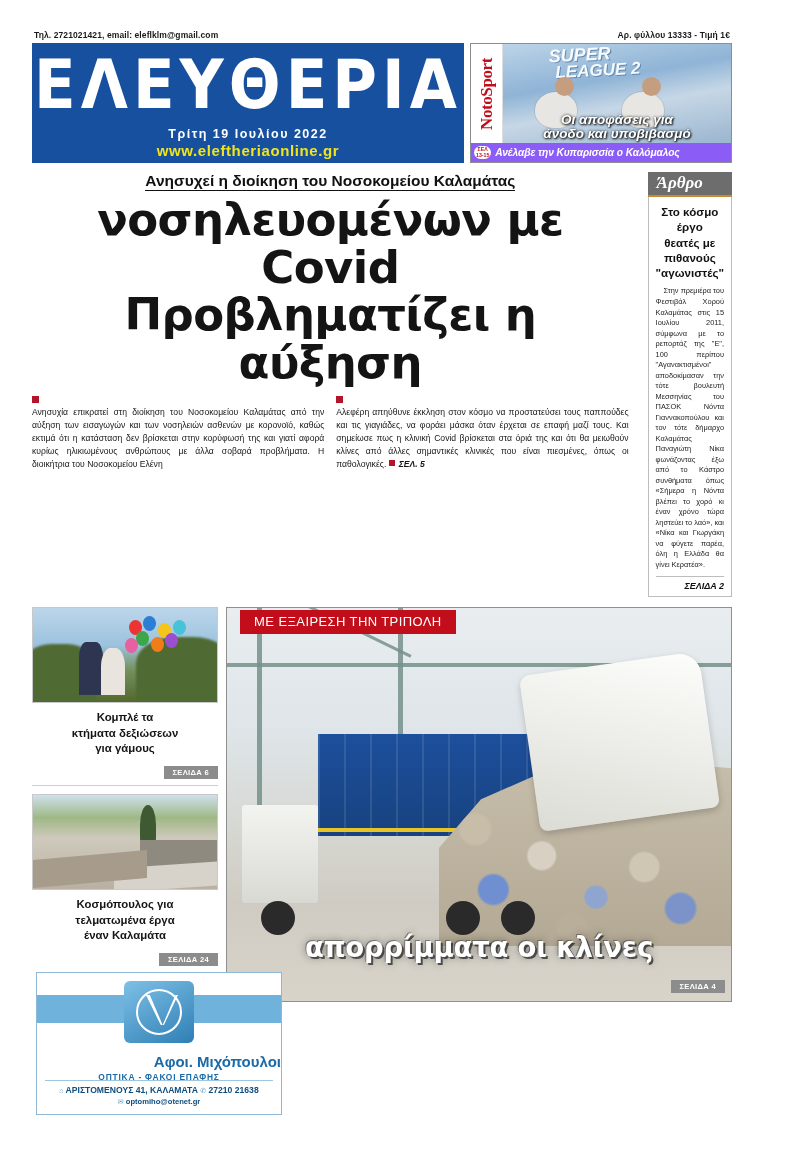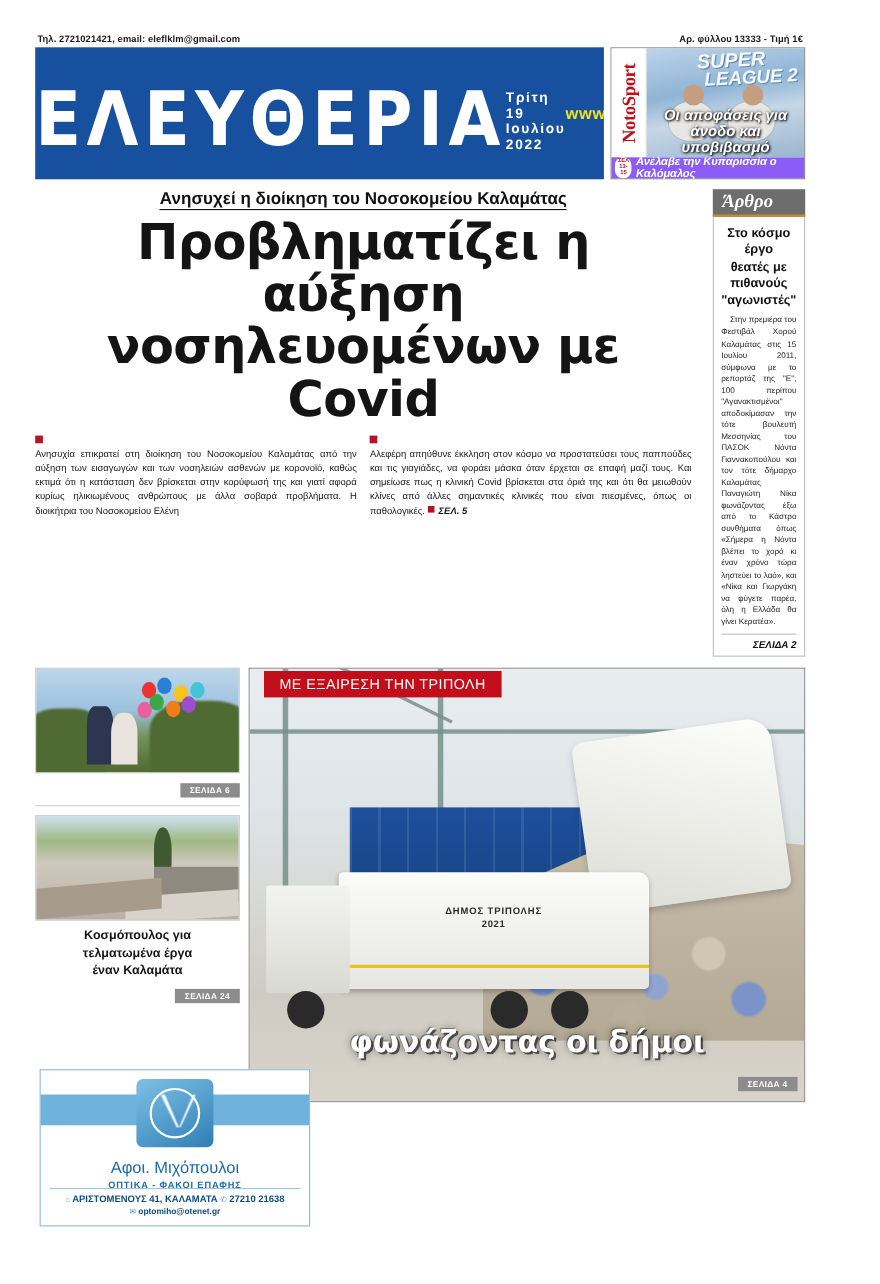--- a/index.html
+++ b/index.html
@@ -14,21 +14,21 @@
 
   
   .topbar { display: flex; justify-content: space-between; align-items: flex-end;
             font-size: 8.5px; font-weight: bold; color: #1a1a1a; padding: 0 2px 3px 2px; letter-spacing: .1px;}
   .topbar .right { font-size: 8.5px; }
 
   
   .masthead-row { display: flex; gap: 6px; height: 120px; }
   .masthead {
     flex: 1 1 auto; background: #17509e; position: relative;
-    display: flex; align-items: center; justify-content: flex-start;
+    display: flex; flex-direction: column; align-items: center; justify-content: flex-start;
     overflow: hidden;
   }
   .mast-logo {
     font-family: "DejaVu Sans", sans-serif;
     color: #ffffff; font-weight: bold; font-size: 61px;
     letter-spacing: 5px; line-height: 1.05; margin-top: 6px;
     transform: scaleY(1.12); transform-origin: top center;
     white-space: nowrap;
   }
   .mast-date { color: #ffffff; font-size: 12.5px; font-weight: bold; letter-spacing: 1.5px; margin-top: 14px;}
@@ -238,22 +238,22 @@
     width: 46px; height: 46px; border: 2px solid #ffffff; border-radius: 50%;
     position: relative;
   }
   .optic-logo .v::after {
     content:""; position:absolute; left: 8px; top: 4px; width: 28px; height: 30px;
     border-left: 2px solid #fff; border-right: 2px solid #fff;
     transform: perspective(30px) rotateX(0deg) skewX(0deg);
     clip-path: polygon(0 0, 12% 0, 52% 100%, 92% 0, 100% 0, 56% 100%, 46% 100%);
     background:#ffffff;
   }
-  .optic-name { position:absolute; left:0; right:0; top: 80px; text-align:center;
-    color:#1a6aa8; font-weight:normal; font-size: 15px; }
+  .optic-name { position:absolute; left:0; right:0; top: 80px; text-align:right;
+    color:#1a6aa8; font-weight:bold; font-size: 15px; }
   .optic-sub { position:absolute; left:0; right:0; top: 99px; text-align:center;
     color:#1a6aa8; font-weight:bold; font-size: 8.4px; letter-spacing: .8px;}
   .optic-foot {
     position:absolute; left: 8px; right: 8px; bottom: 8px; border-top: 1px solid #9dc6e0; padding-top: 4px;
     text-align:center;
   }
   .optic-foot .line1 { font-size: 8.6px; font-weight:bold; color:#0f4d7e; }
   .optic-foot .line2 { font-size: 7.6px; font-weight:bold; color:#0f4d7e; margin-top:2px;}
   .optic-foot .ic { font-size: 7px; color:#5a9ac4; }
 </style>
@@ -307,22 +307,22 @@
     </div>
   </div>
 
   <div class="lead-row">
 
     <div class="lead-left">
       <div class="kicker-wrap">
         <div class="kicker">Ανησυχεί η διοίκηση του Νοσοκομείου Καλαμάτας</div>
       </div>
       <div class="headline">
+        <div>νοσηλευομένων με Covid</div>
         <div>Προβληματίζει η αύξηση</div>
-        <div>νοσηλευομένων με Covid</div>
       </div>
 
       <div class="lead-text-row">
         <div class="lead-col">
           <p>Ανησυχία επικρατεί στη διοίκηση του Νοσοκομείου Καλαμάτας από την αύξηση των εισαγωγών και των νοσηλειών ασθενών με κορονοϊό, καθώς εκτιμά ότι η κατάσταση δεν βρίσκεται στην κορύφωσή της και γιατί αφορά κυρίως ηλικιωμένους ανθρώπους με άλλα σοβαρά προβλήματα. Η διοικήτρια του Νοσοκομείου Ελένη</p>
         </div>
         <div class="lead-col">
           <p><span>Αλεφέρη απηύθυνε έκκληση στον κόσμο να προστατεύσει τους παππούδες και τις γιαγιάδες, να φοράει μάσκα όταν έρχεται σε επαφή μαζί τους. Και σημείωσε πως η κλινική Covid βρίσκεται στα όριά της και ότι θα μειωθούν κλίνες από άλλες σημαντικές κλινικές που είναι πιεσμένες, όπως οι παθολογικές.</span>
             <span class="sel-inline"><span class="sq"></span><span>ΣΕΛ. 5</span></span>
           </p>
@@ -357,20 +357,25 @@
           <div class="bride"></div>
           <b style="left:52%;top:12%;background:#e33;"></b>
           <b style="left:60%;top:8%;background:#2a7fd4;"></b>
           <b style="left:68%;top:16%;background:#f5c518;"></b>
           <b style="left:56%;top:24%;background:#3aa84a;"></b>
           <b style="left:64%;top:30%;background:#f07c1a;"></b>
           <b style="left:72%;top:26%;background:#9b4fd0;"></b>
           <b style="left:50%;top:32%;background:#e8609f;"></b>
           <b style="left:76%;top:12%;background:#46c3d8;"></b>
         </div>
+        <div class="teaser-cap">
+          <div>Κομπλέ τα</div>
+          <div>κτήματα δεξιώσεων</div>
+          <div>για γάμους</div>
+        </div>
         <div class="sel-chip-row">
           <span class="sel-chip">ΣΕΛΙΔΑ 6</span>
         </div>
       </div>
 
       <div class="teaser">
         <div class="teaser-img img-con">
           <div class="cypr"></div>
           <div class="wallB"></div>
           <div class="slab"></div>
@@ -392,36 +397,29 @@
       <div class="hero">
         <div class="hero-bg"></div>
         <div class="hall-beam" style="left:6%;top:0;width:5px;height:62%;"></div>
         <div class="hall-beam" style="left:34%;top:0;width:5px;height:36%;"></div>
         <div class="hall-beam" style="left:0;top:14%;width:100%;height:4px;"></div>
         <div class="hall-beam" style="left:10%;top:4%;width:28%;height:3px;transform:rotate(26deg);"></div>
         <div class="blue-wall"></div>
         <div class="rail"></div>
         <div class="trash-pile"></div>
         <div class="hopper"></div>
-        <div class="truck-body">
-          <div class="truck-label">
-            <span>ΔΗΜΟΣ ΤΡΙΠΟΛΗΣ</span>
-            <small>2021</small>
-          </div>
-          <div class="stripe"></div>
-        </div>
         <div class="truck-cab"></div>
         <div class="truck-wheels">
           <i style="left:4%;"></i>
           <i style="left:58%;"></i>
           <i style="left:74%;"></i>
         </div>
         <div class="hero-tag">ΜΕ ΕΞΑΙΡΕΣΗ ΤΗΝ ΤΡΙΠΟΛΗ</div>
         <div class="hero-cap">
-          <div>φωνάζοντας οι δήμοι</div>
+          <div>απορρίμματα οι κλίνες</div>
         </div>
         <div class="hero-sel">
           <span class="sel-chip">ΣΕΛΙΔΑ 4</span>
         </div>
       </div>
     </div>
   </div>
 
   <div class="optic-ad" style="position:absolute;left:36px;top:972px;width:246px;">
     <div class="optic-band"></div>

